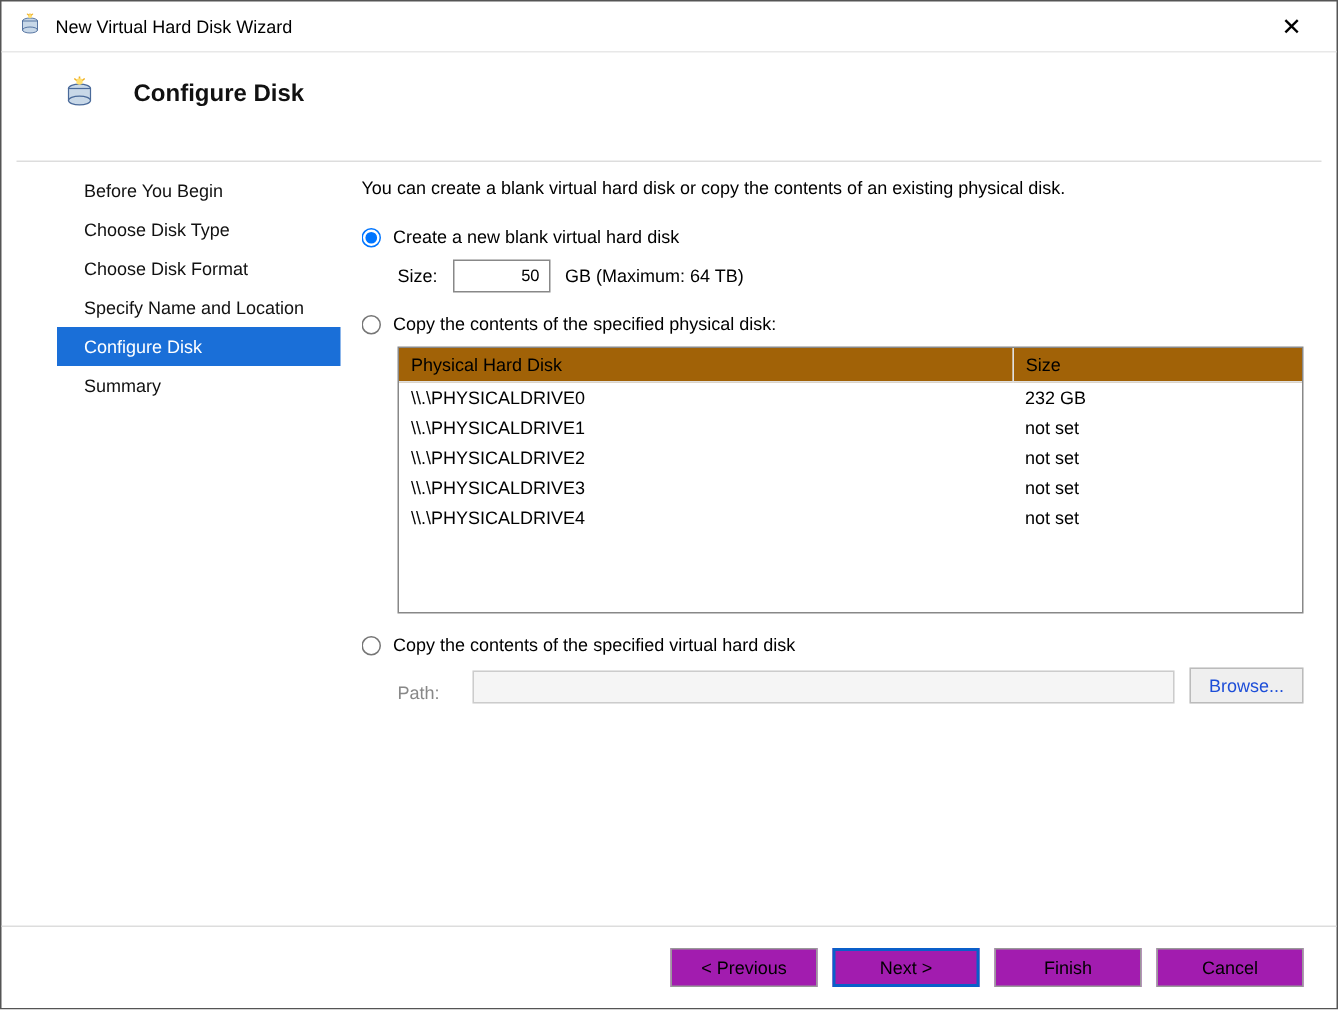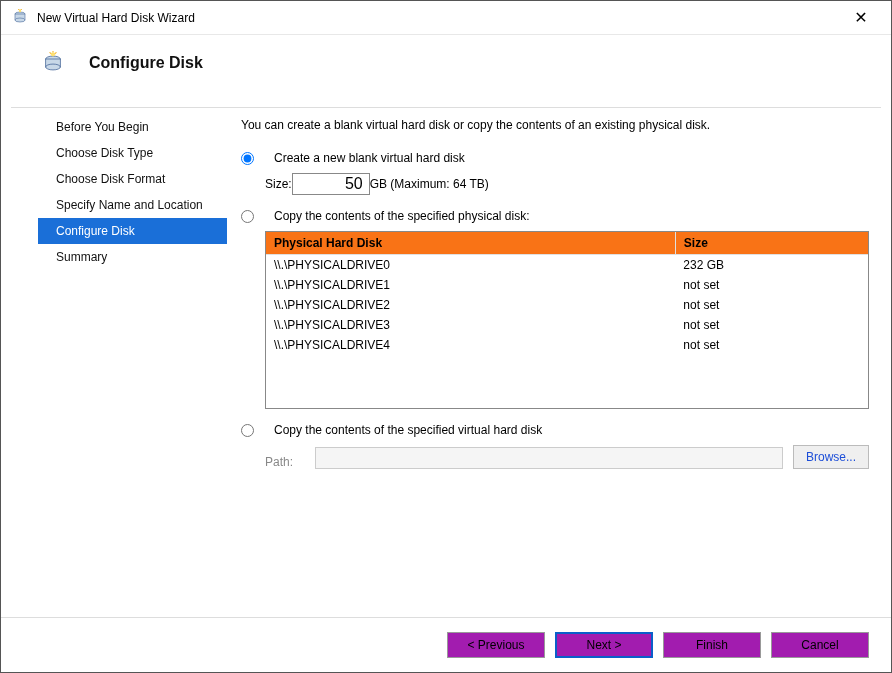--- a/index.html
+++ b/index.html
@@ -12,29 +12,29 @@
 .header { padding: 16px 24px 32px 40px; display: flex; align-items: center; gap: 24px; }
 .header .icon { width: 24px; height: 24px; }
 .header .heading { font-size: 16px; font-weight: 600; color: #111; }
 .hr { border: none; border-top: 1px solid #ddd; margin: 0 10px; }
 .body { flex: 1; display: flex; overflow: hidden; }
 .sidebar { width: 226px; padding-top: 6px; padding-left: 37px; }
 .sidebar .step { padding: 6px 18px 6px 18px; font-size: 12px; color: #111; cursor: default; }
 .sidebar .step.active { background: #1a6fd8; color: #fff; }
 .content { flex: 1; padding: 10px 22px 10px 14px; display: flex; flex-direction: column; gap: 14px; }
 .intro { font-size: 12px; margin-bottom: 5px; }
-.option-row { display: flex; align-items: center; gap: 20px; }
+.option-row { display: flex; align-items: center; gap: 8px; }
 .option-row input[type=radio] { width: 13px; height: 13px; margin: 0; }
 .option-label { font-size: 12px; }
-.option-sub { margin-left: 24px; display: flex; align-items: center; }
-.size-input { width: 78px; height: 22px; border: 1px solid #888; text-align: right; padding: 0 6px; font-size: 16px; }
+.option-sub { margin-left: 24px; display: flex; align-items: center; gap: 10px; }
+.size-input { width: 65px; height: 22px; border: 1px solid #888; text-align: right; padding: 0 6px; font-size: 11px; }
 .max-label { font-size: 12px; }
 .disk-table { margin-left: 24px; border: 1px solid #888; height: 178px; overflow: auto; background: #fff; }
 .disk-table table { width: 100%; border-collapse: collapse; }
-.disk-table th { text-align: left; font-weight: 700; padding: 4px 8px; border-bottom: 1px solid #e0e0e0; border-right: 1px solid #e0e0e0; font-size: 12px; background: #f97316; }
+.disk-table th { text-align: left; font-weight: 400; padding: 4px 8px; border-bottom: 1px solid #e0e0e0; border-right: 1px solid #e0e0e0; font-size: 12px; background: #a16207; }
 .disk-table th:last-child { border-right: none; }
 .disk-table td { padding: 3px 8px; font-size: 12px; }
 .path-row { margin-left: 24px; display: flex; align-items: flex-end; gap: 10px; }
 .path-label { color: #888; width: 40px; }
 .path-input { flex: 1; height: 22px; border: 1px solid #ccc; background: #f5f5f5; }
 .browse-btn { height: 24px; padding: 0 12px; border: 1px solid #bbb; background: #efefef; color: #1d4ed8; }
 .footer { border-top: 1px solid #ddd; padding: 14px 22px; display: flex; justify-content: flex-end; gap: 10px; }
 .footer button { width: 98px; height: 26px; border: 1px solid #999; background: #a21caf; font-size: 12px; cursor: pointer; }
 .footer button.primary { border: 2px solid #0a5fc9; }
 .disk-icon-svg { display: block; }

